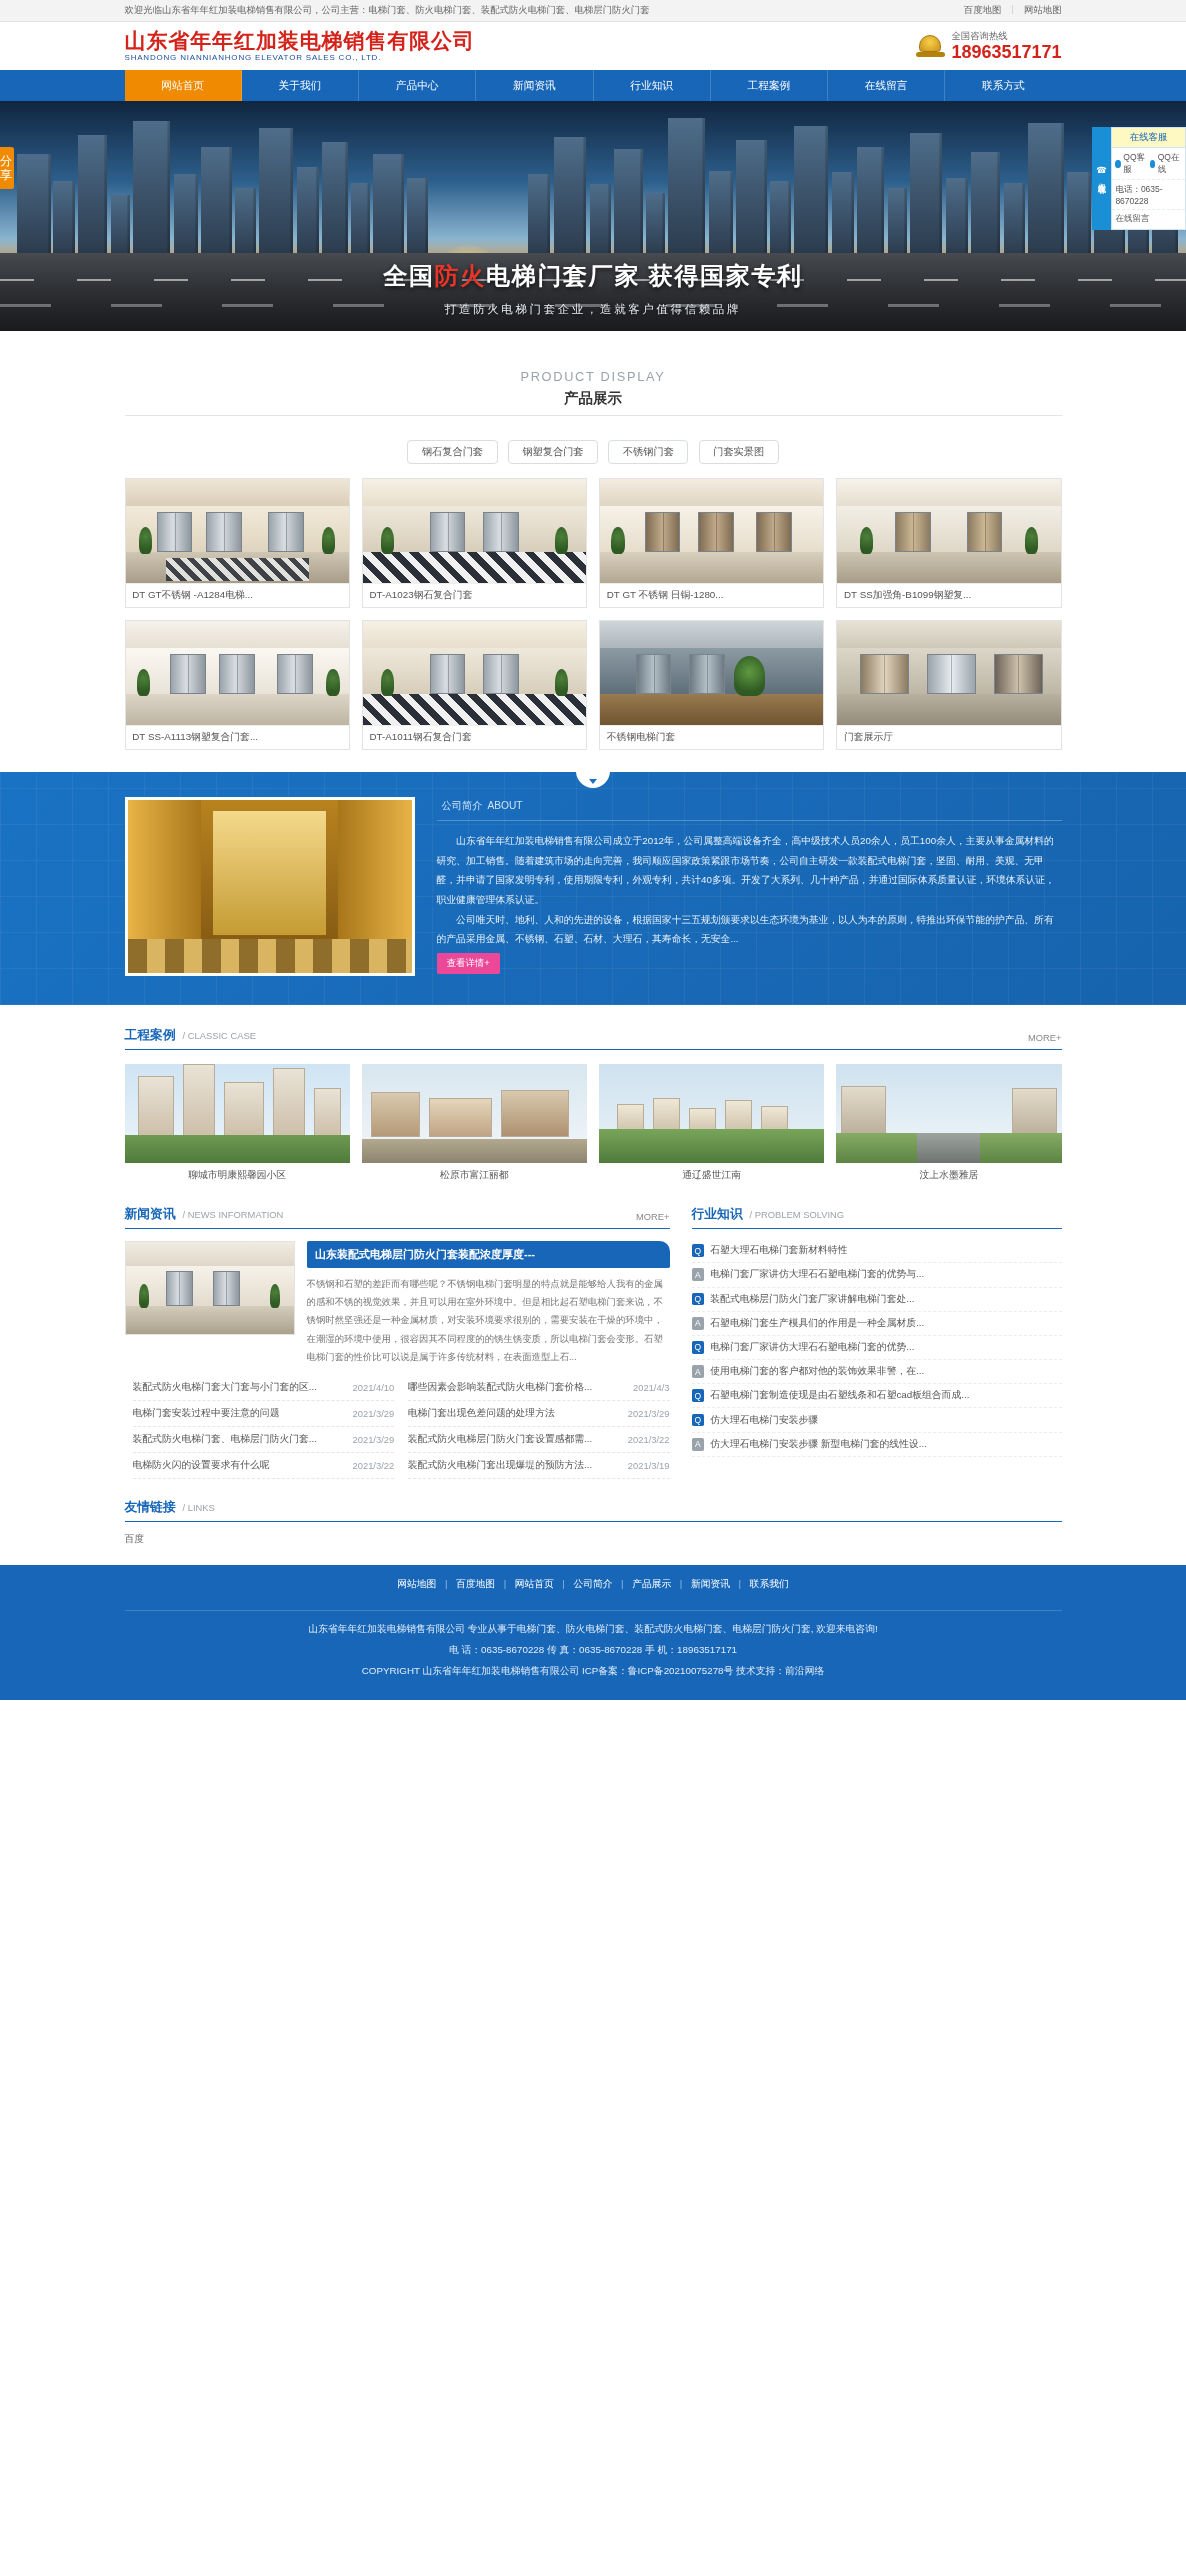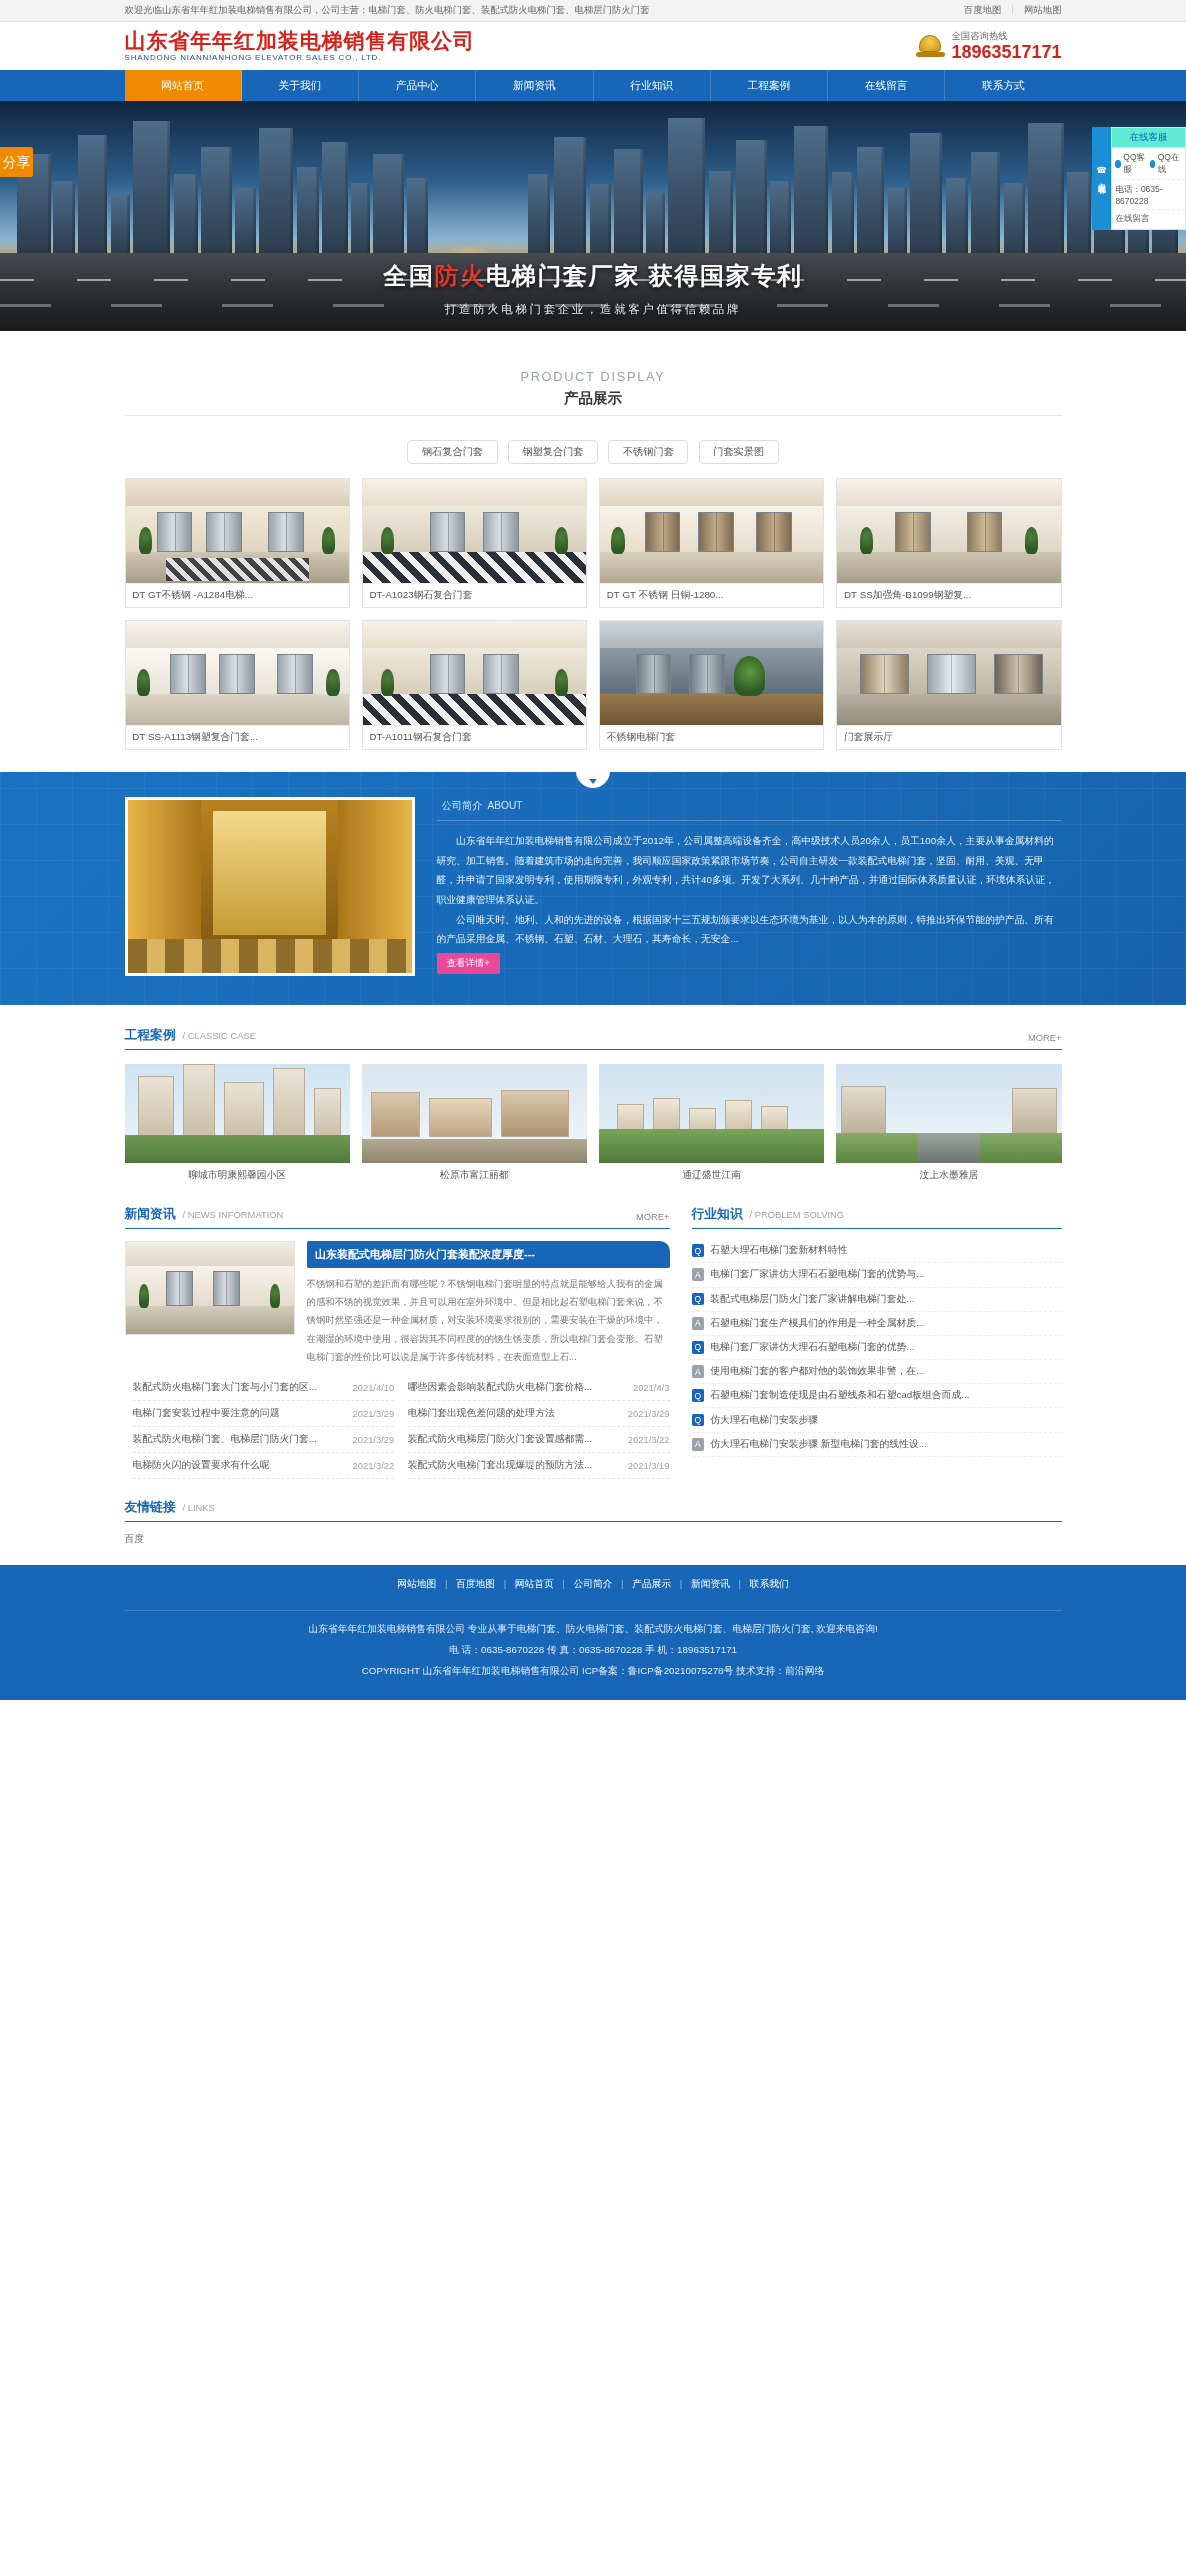--- a/index.html
+++ b/index.html
@@ -117,38 +117,38 @@
     text-shadow: 0 1.7px 5.1px rgba(0,0,0,.7);
   }
   .banner-caption .line1 em { color:#e8352a; font-style: normal; }
   .banner-caption .line2 {
     margin-top: 10.2px; font-size: 11.5px; color: #e9eef5; letter-spacing: 2.6px;
     text-shadow: 0 0.9px 3.4px rgba(0,0,0,.7);
   }
 
   
   .share-badge {
-    position:absolute; left:0; top: 46px; width: 33px; padding: 6.8px 0;
-    background:#f08a00; color:#fff; font-size: 14px; text-align:center;
+    position:absolute; left:0; top: 46px; width: 14px; padding: 6.8px 0;
+    background:#f08a00; color:#fff; font-size: 12px; 
     border-radius: 0 2.6px 2.6px 0; line-height: 1.2; z-index: 5;
   }
 
   
   .service-box {
     position: absolute; right: 0; top: 25.6px; width: 94px; z-index: 6;
     display:flex;
   }
   .service-tab {
     width: 19px; background: #1b8fd6; color:#fff; font-size: 8.5px;
     display:flex; flex-direction: column; align-items:center; justify-content:center;
     padding: 6.8px 1.7px; line-height: 1.15; gap:2.6px;
   }
   .service-body { width: 75px; background:#fff; border:0.9px solid #cfe3f2; }
   .service-body .sb-title {
-    background:#5eead4; color:#1766b8; font-size: 9.4px; text-align:center; padding:3.4px 0;
+    background:#fef9c3; color:#1766b8; font-size: 9.4px; text-align:center; padding:3.4px 0;
     border-bottom:0.9px solid #cfe3f2;
   }
   .service-body .sb-row {
     display:flex; align-items:center; gap:2.6px; font-size: 8.5px; color:#555;
     padding: 3.4px 3.4px; border-bottom: 0.9px dashed #e6eef5;
   }
   .service-body .sb-row:last-child { border-bottom: none; }
   .qq-dot { width:6.8px; height:7.7px; background:#1b8fd6; border-radius:50% 50% 45% 45%; display:inline-block; }
 
   

